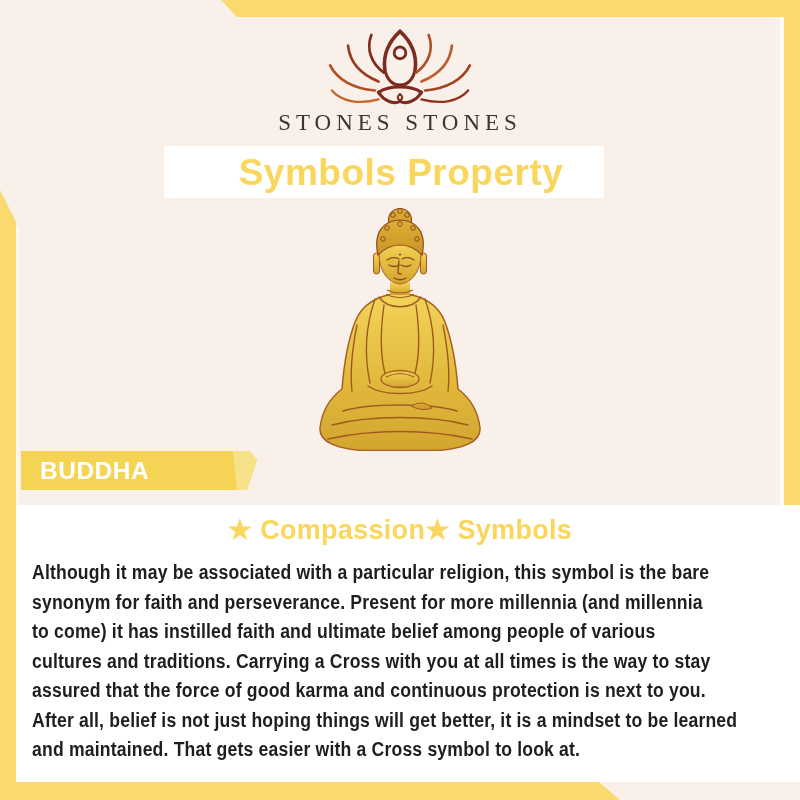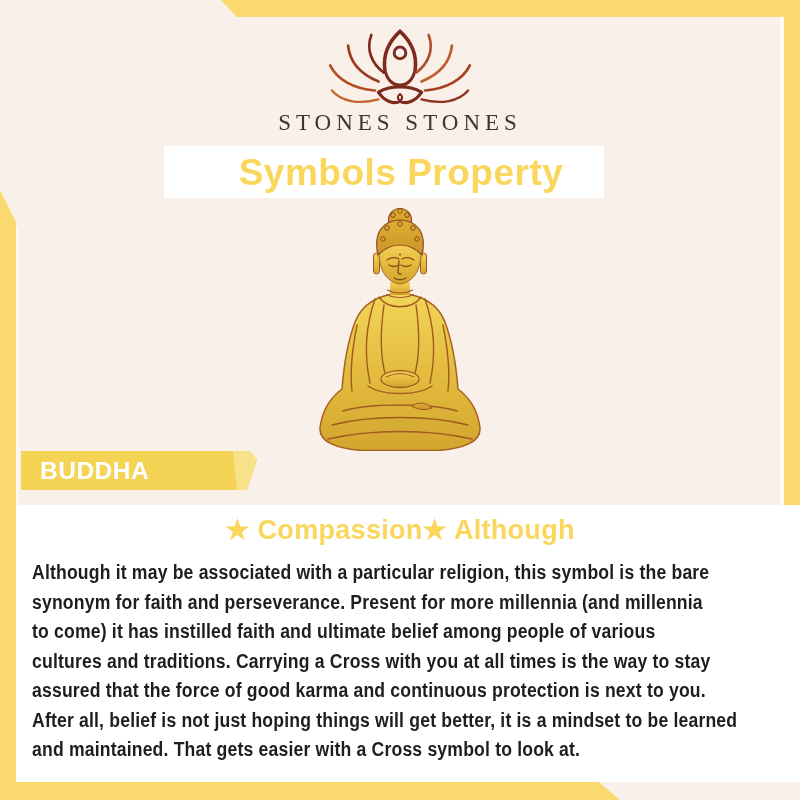--- a/index.html
+++ b/index.html
@@ -160,21 +160,21 @@
       <path d="M103,174 q14,-7 28,0" stroke="#A05A20" stroke-width="1.2" fill="none"></path>
     </svg>
   </div>
 
   <div class="abs" id="ribbon">
     <div class="abs" id="ribbon-fold"></div>
     <div class="abs" id="ribbon-label">BUDDHA SYMBOL</div>
   </div>
 
   <div class="abs" id="panel"></div>
-  <div class="abs" id="properties-heading">★ Compassion★ Although</div>
+  <div class="abs" id="properties-heading">★ Compassion★ Symbols</div>
   <div class="abs" id="description">Although it may be associated with a particular religion, this symbol is the bare
 synonym for faith and perseverance. Present for more millennia (and millennia
 to come) it has instilled faith and ultimate belief among people of various
 cultures and traditions. Carrying a Cross with you at all times is the way to stay
 assured that the force of good karma and continuous protection is next to you.
 After all, belief is not just hoping things will get better, it is a mindset to be learned
 and maintained. That gets easier with a Cross symbol to look at.</div>
 
 </div>
 

